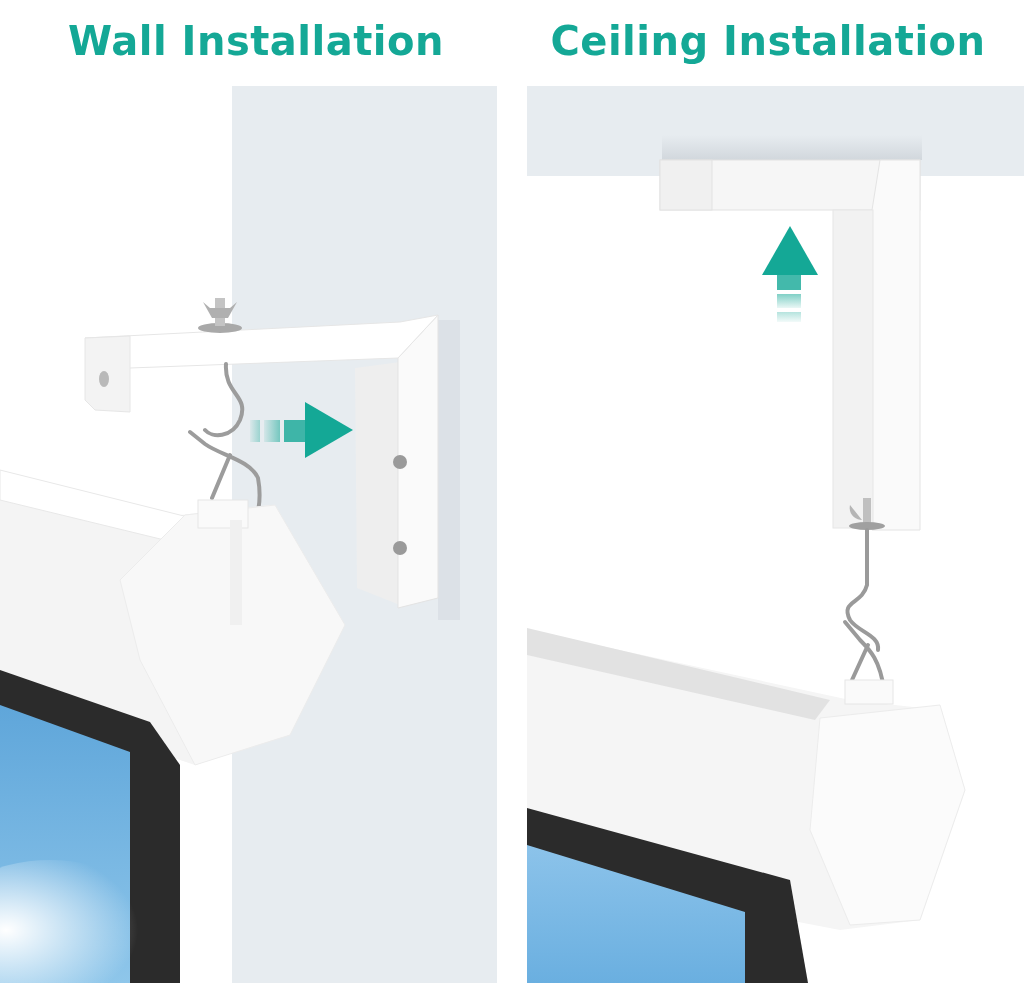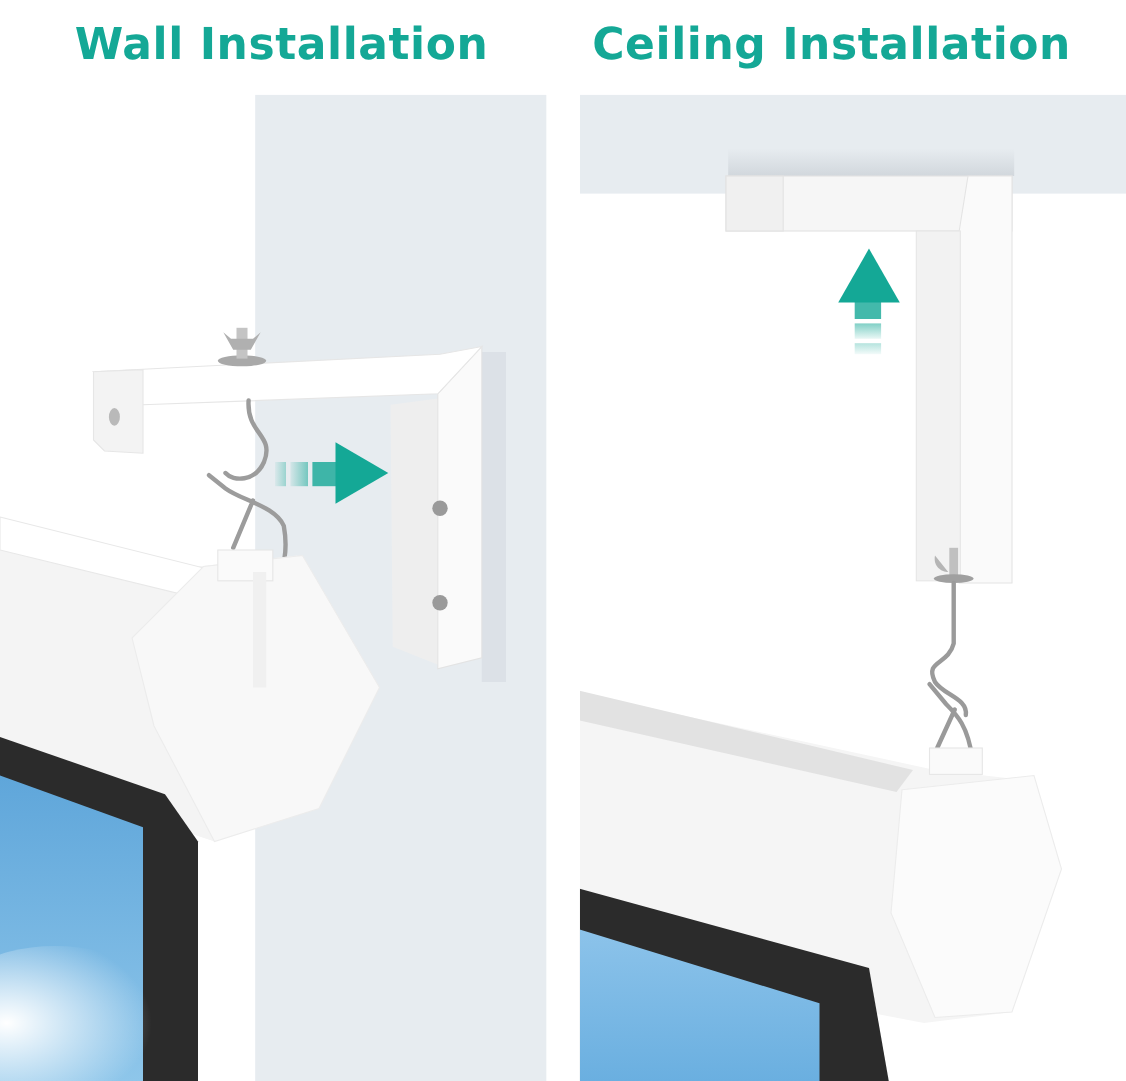--- a/index.html
+++ b/index.html
@@ -6,21 +6,21 @@
     body { width:1024px; height:983px; position:relative; overflow:hidden; font-family:"DejaVu Sans", sans-serif; }
     .title { position:absolute; top:0; height:50px; line-height:46px; text-align:center; font-weight:bold; font-size:40px; color:#14a896; letter-spacing:0.5px;margin-top:18px; }
     .panel { position:absolute; top:86px; height:897px; overflow:hidden; background:#ffffff; }
     .layer { position:absolute; inset:0; }
     svg { display:block; }
   </style>
 </head>
 <body>
 
 <div class="title" style="left:0; width:512px;">Wall Installation</div>
-<div class="title" style="left:500px; width:512px;">Ceiling Installation</div>
+<div class="title" style="left:512px; width:512px;">Ceiling Installation</div>
 
 <div class="panel" style="left:0; width:497px;">
   <svg class="layer" width="497" height="897" viewBox="0 86 497 897">
     <defs>
       <linearGradient id="skyL" x1="0" y1="0" x2="0" y2="1">
         <stop offset="0" stop-color="#5fa6da"></stop>
         <stop offset="1" stop-color="#8ec6ea"></stop>
       </linearGradient>
       <radialGradient id="cloudL" cx="0.3" cy="0.5" r="0.6">
         <stop offset="0" stop-color="#ffffff"></stop>

